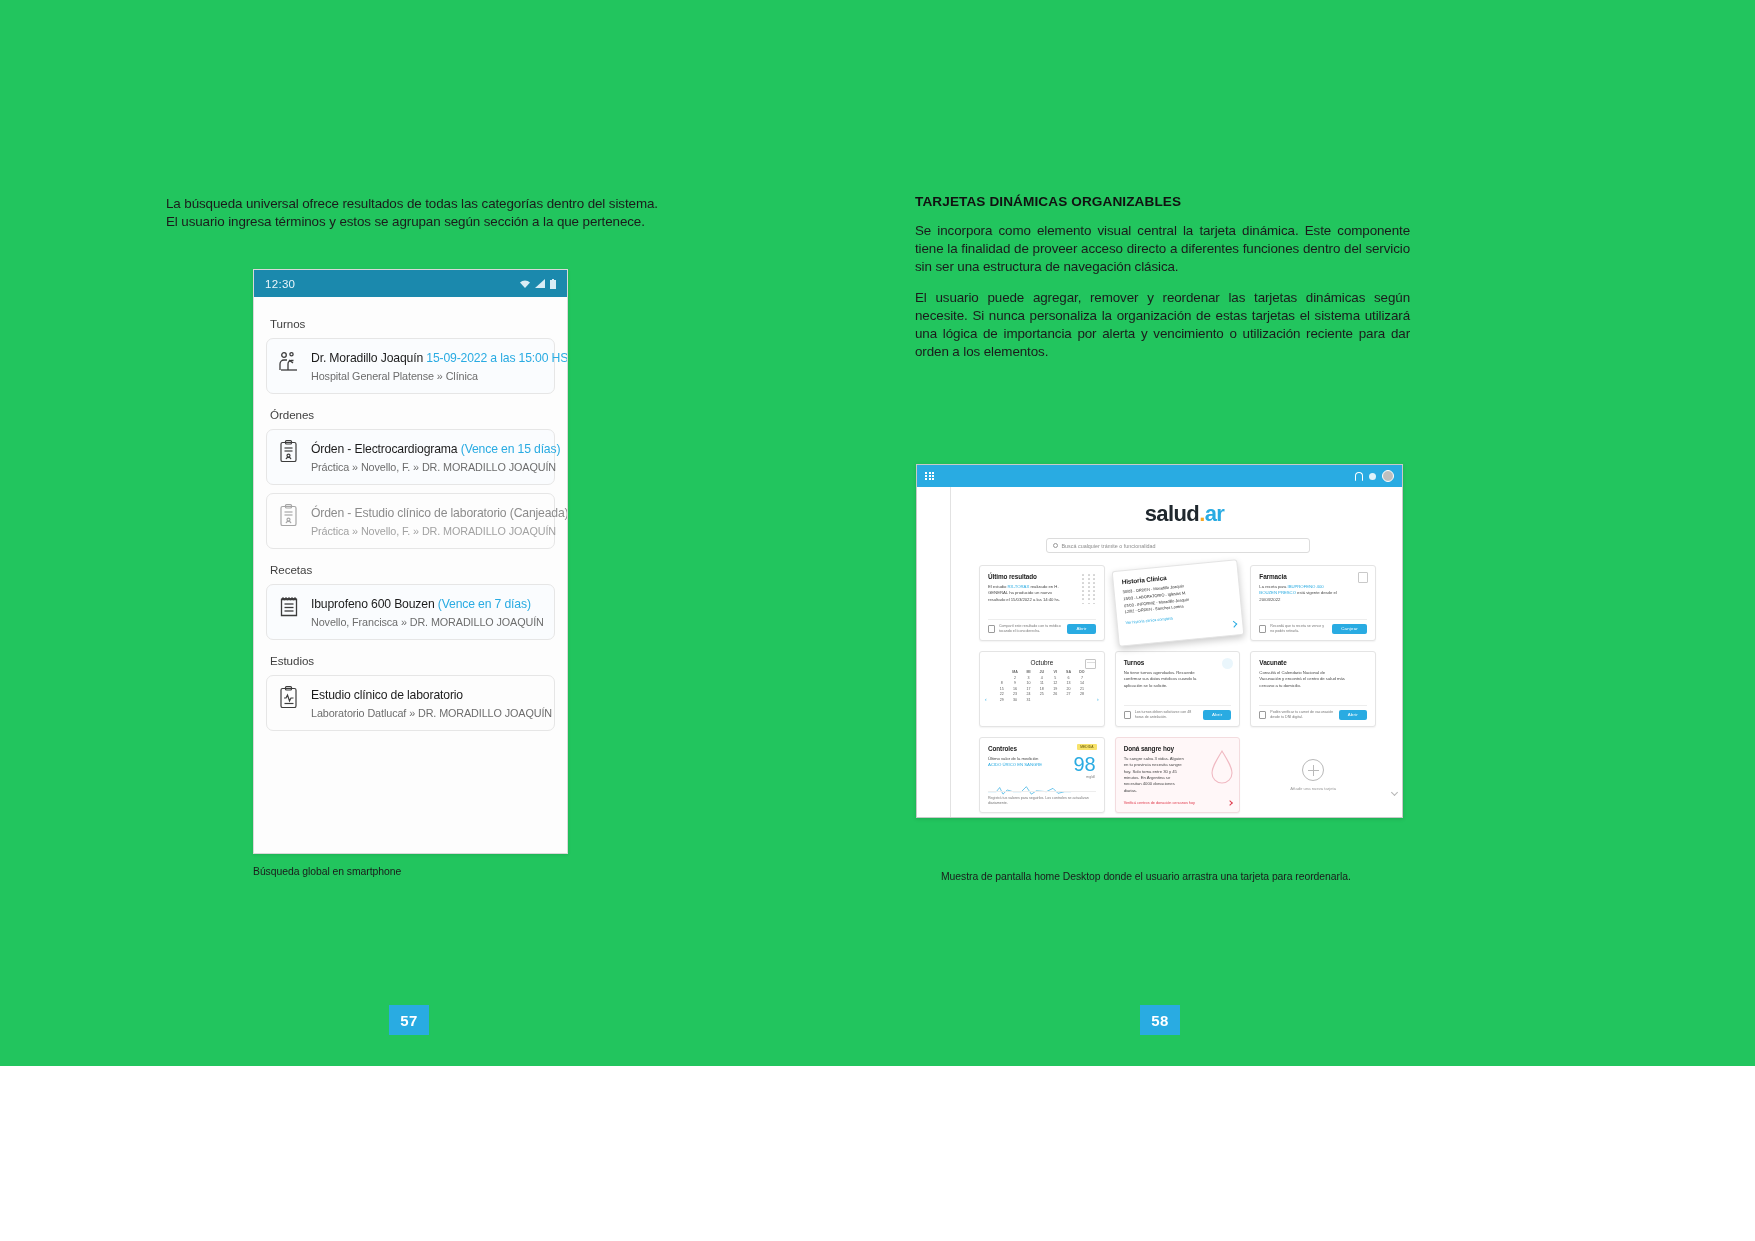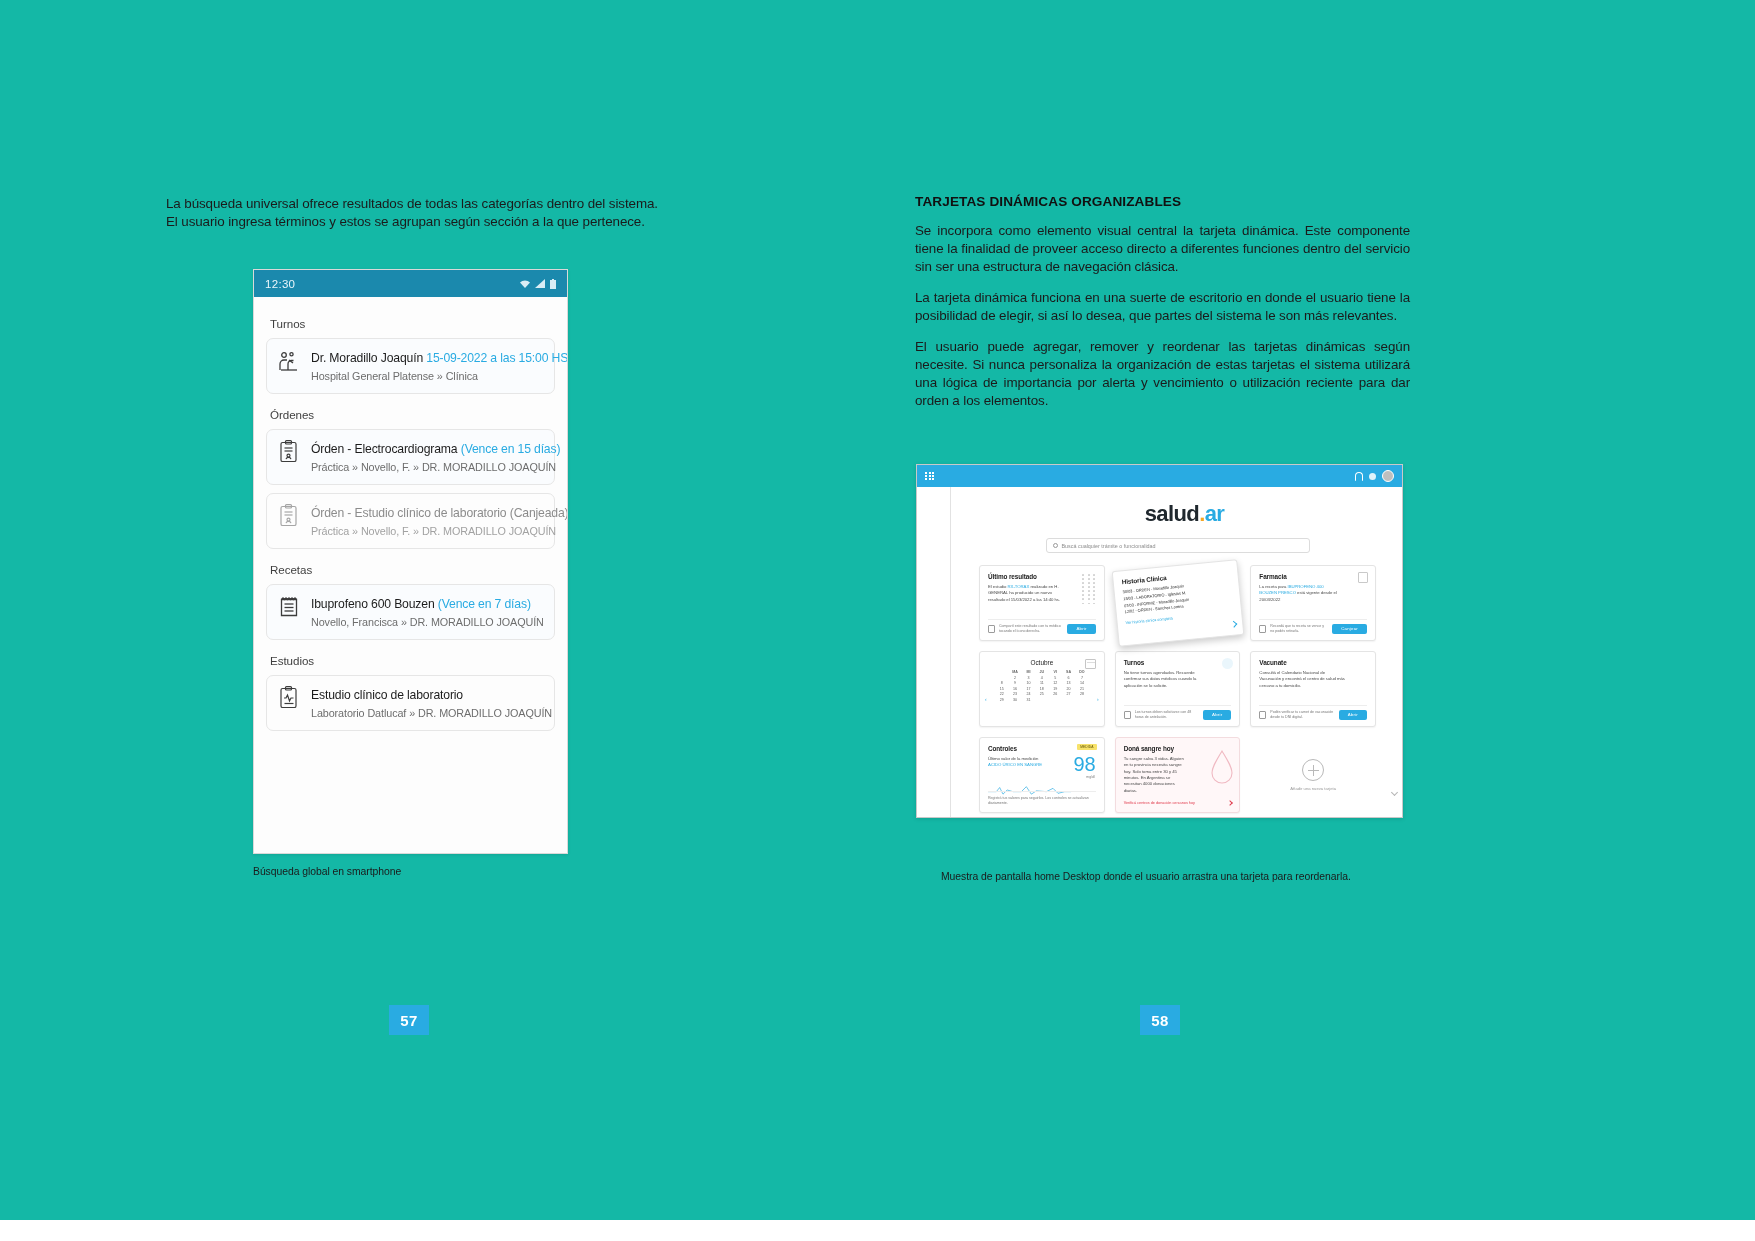--- a/index.html
+++ b/index.html
@@ -2,21 +2,21 @@
 <html><head>
 <meta charset="utf-8">
 <style>
   * { box-sizing: border-box; margin: 0; padding: 0; }
   html, body {
     width: 1755px; height: 1241px;
     background: #ffffff;
     font-family: "Liberation Sans", sans-serif;
     overflow: hidden;
   }
-  .spread { position: relative; width: 1755px; height: 1220px; background: #14b8a6; }
+  .spread { position: relative; width: 1755px; height: 1066px; background: #22c55e; }
 
   
   .page { position: absolute; top: 0; height: 1241px; }
   .page-left  { left: 0;   width: 877px; }
   .page-right { left: 878px; width: 877px; }
 
   .body-col {
     position: absolute;
     font-size: 13.4px;
     line-height: 1.34;
@@ -364,21 +364,20 @@
 
     <div class="folio" style="left:389px; top:1005px;">57</div>
   </div>
 
   <div class="page page-right">
 
     <h2 class="sec-title" style="position:absolute; left:37px; top:194px; width:500px;">TARJETAS DINÁMICAS ORGANIZABLES</h2>
 
     <div class="body-col" style="left:37px; top:222px; width:495px;">
       <p>Se incorpora como elemento visual central la tarjeta dinámica. Este componente tiene la finalidad de proveer acceso directo a diferentes funciones dentro del servicio sin ser una estructura de navegación clásica.</p>
-      <p>La tarjeta dinámica funciona en una suerte de escritorio en donde el usuario tiene la posibilidad de elegir, si así lo desea, que partes del sistema le son más relevantes.</p>
       <p>El usuario puede agregar, remover y reordenar las tarjetas dinámicas según necesite. Si nunca personaliza la organización de estas tarjetas el sistema utilizará una lógica de importancia por alerta y vencimiento o utilización reciente para dar orden a los elementos.</p>
     </div>
 
     <div class="desktop" style="left:38px;">
 
       <div class="dk-bar">
         <span class="dk-grid">
             <i></i>
             <i></i>
             <i></i>

